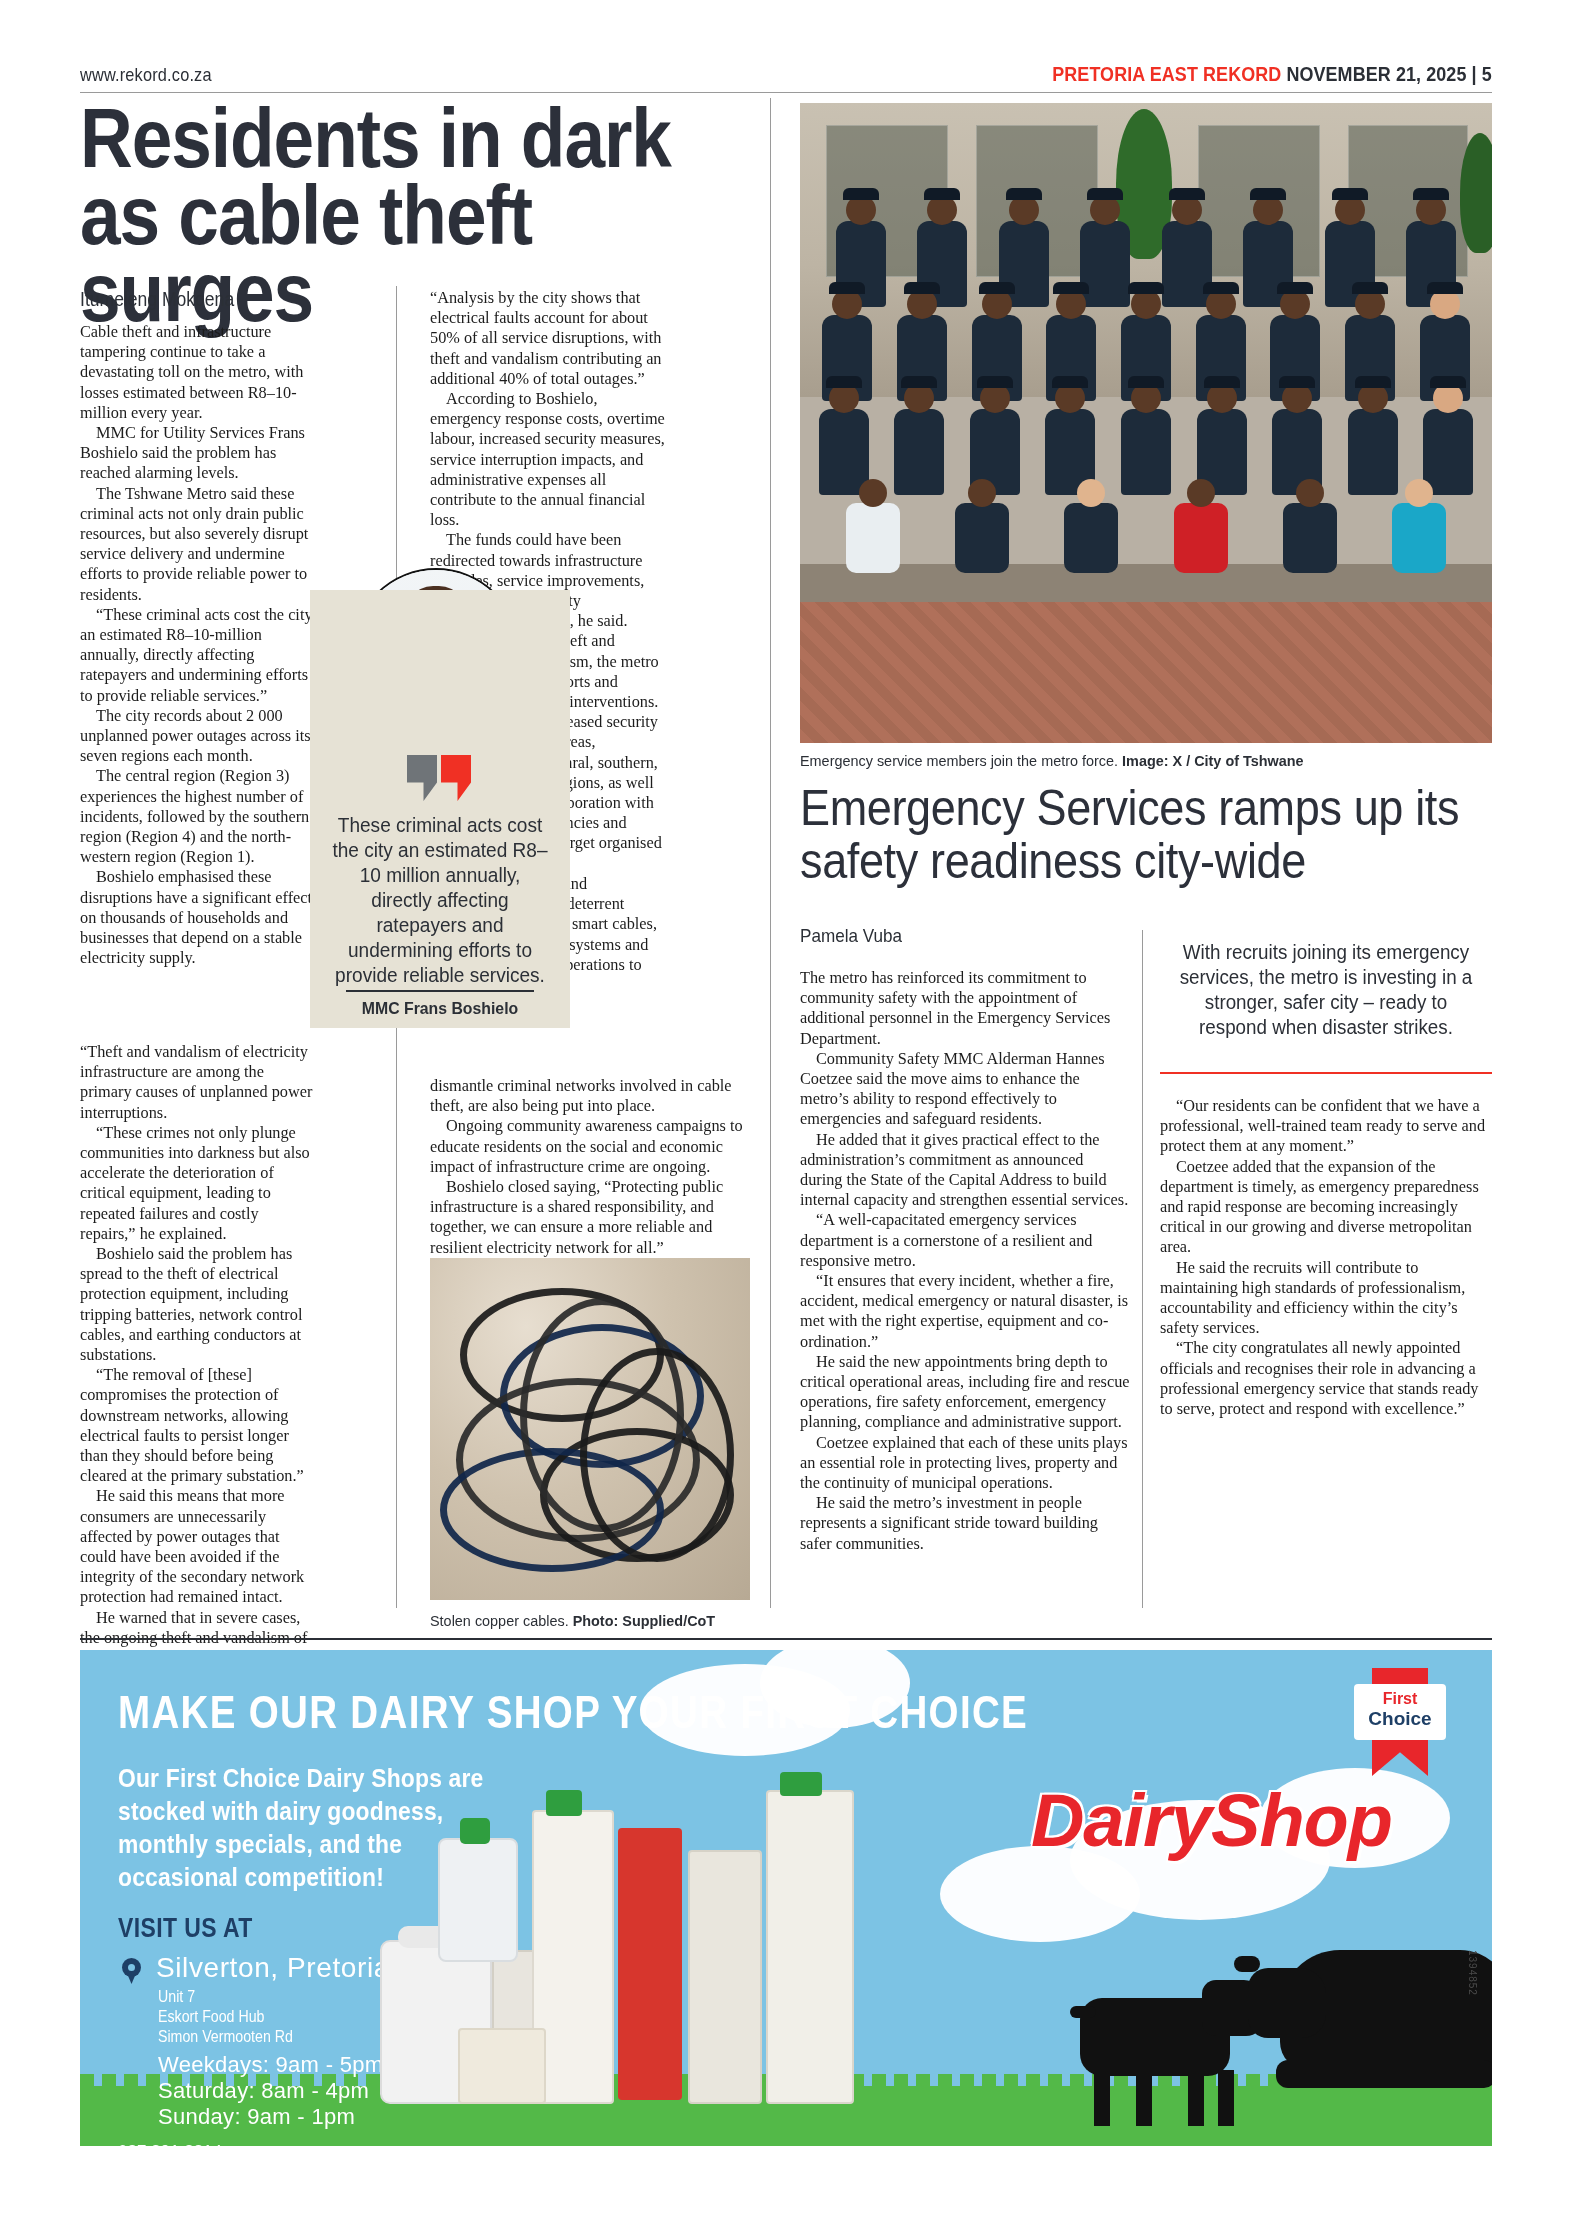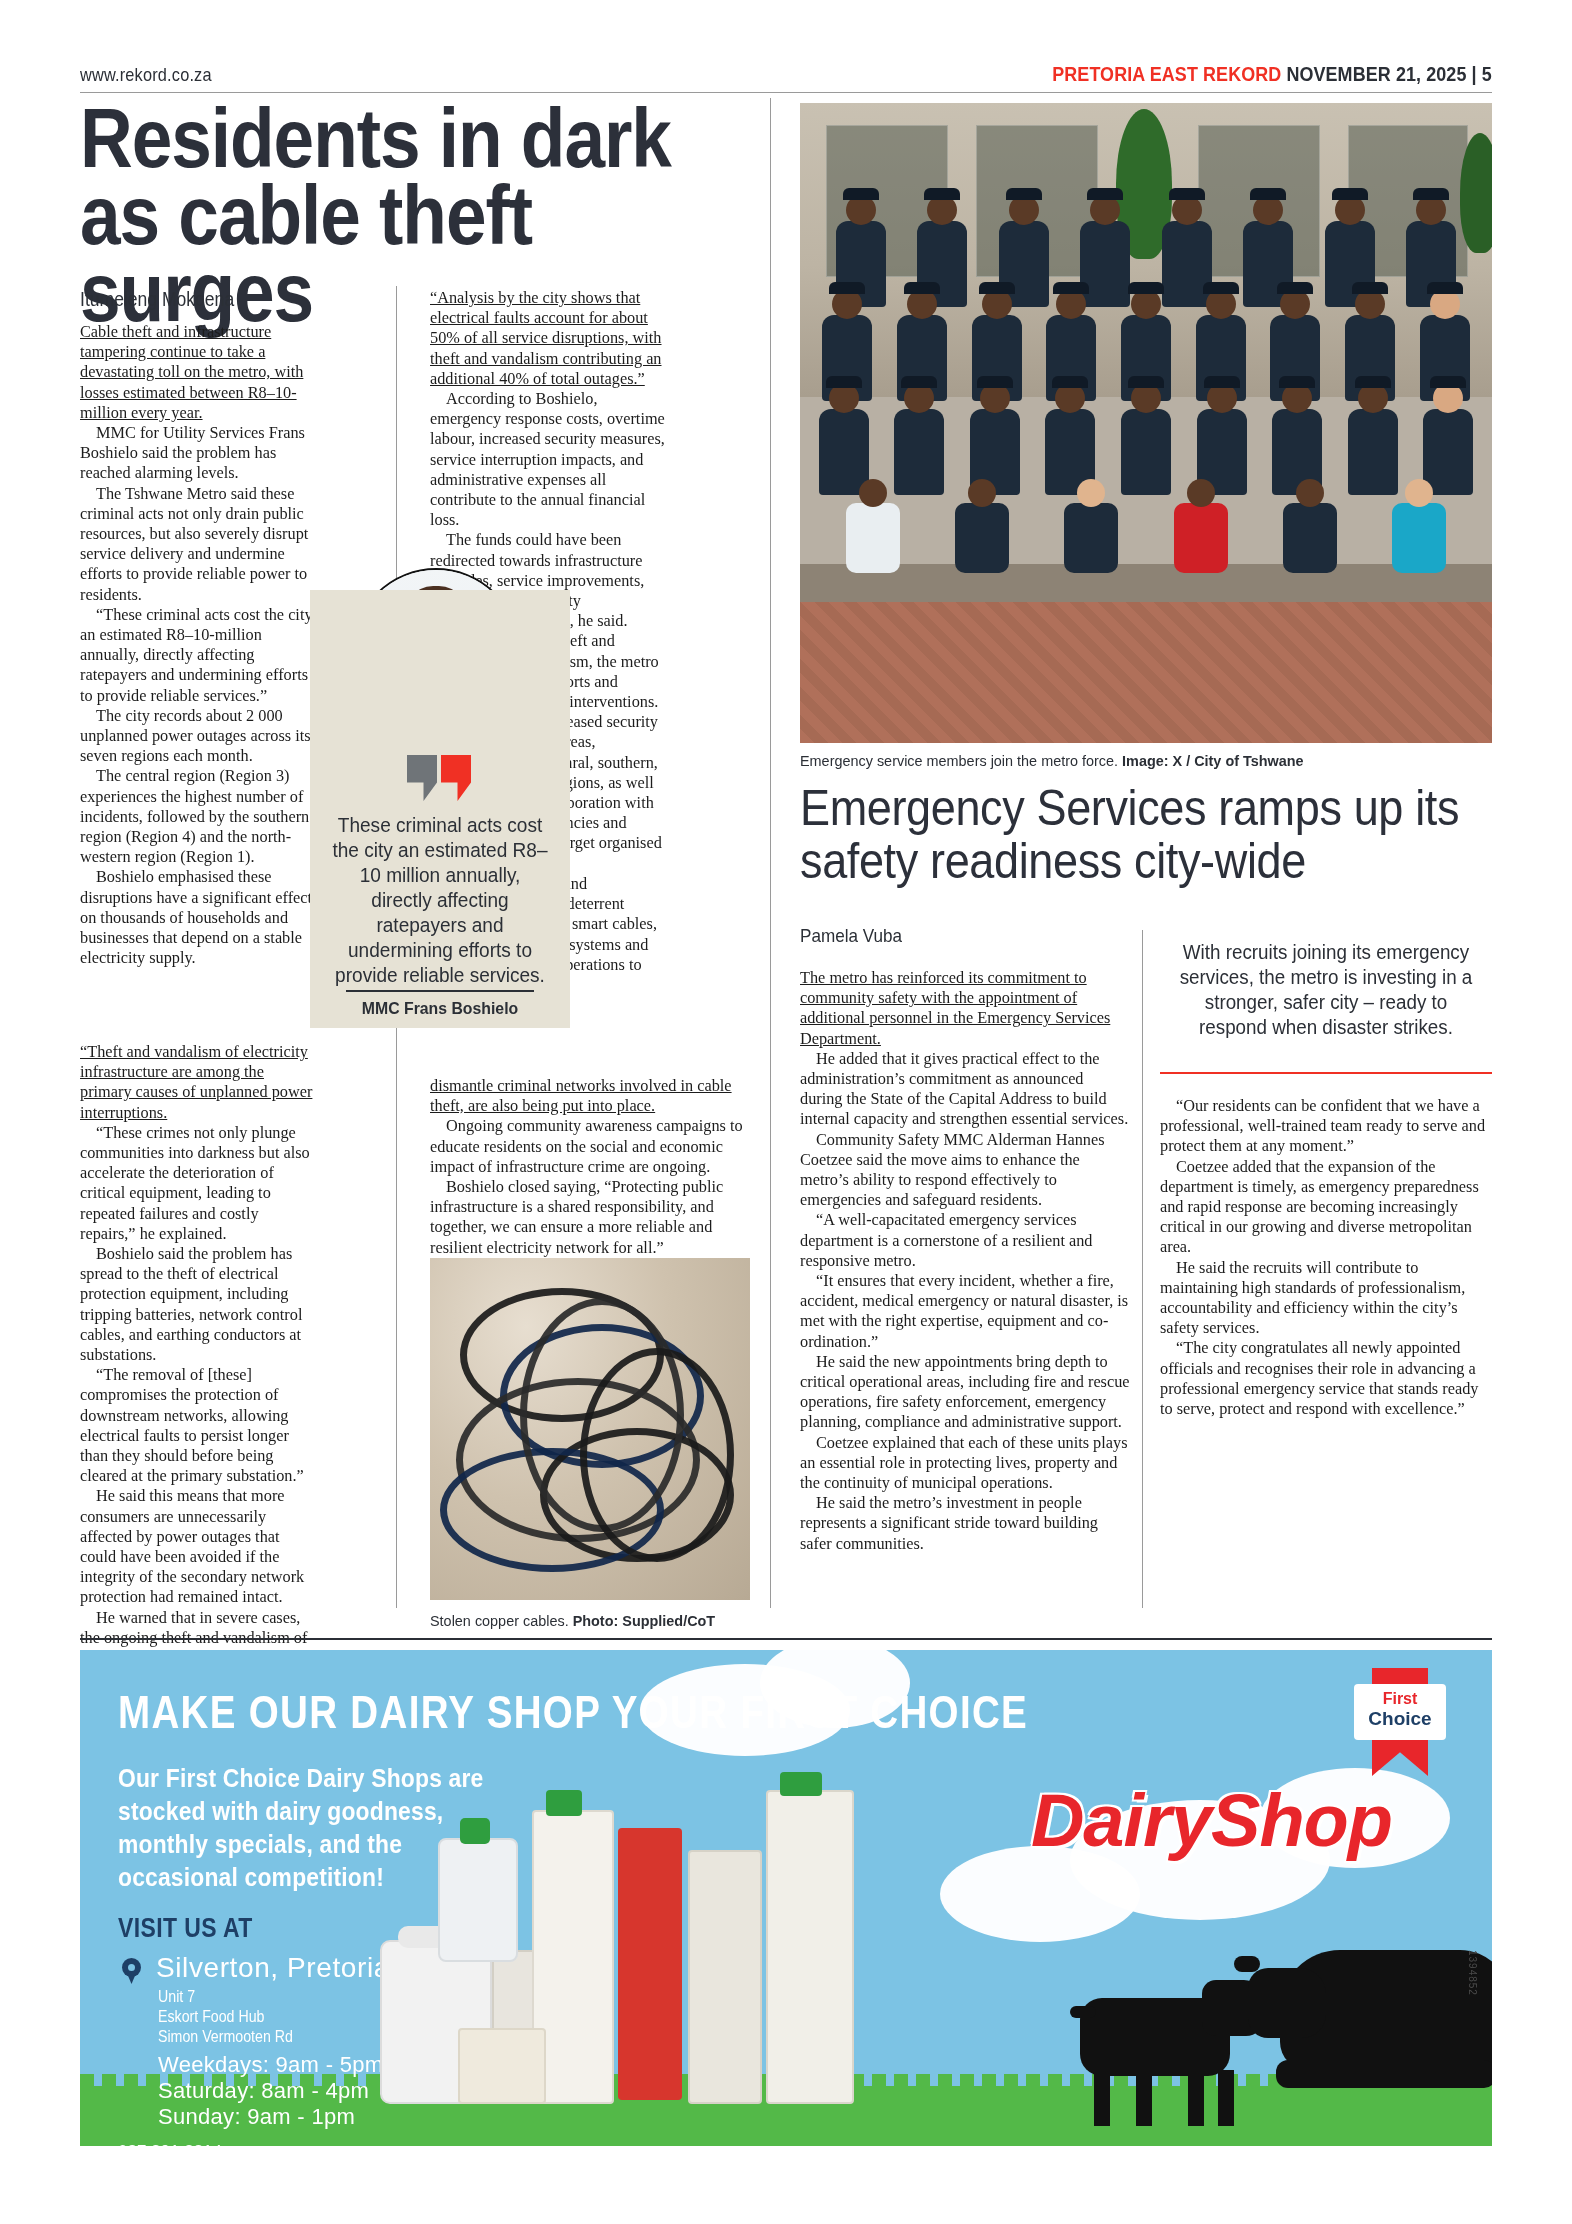--- a/index.html
+++ b/index.html
@@ -53,21 +53,21 @@
 
   
   .col{
     position:absolute;
     font-family:"Liberation Serif", serif;
     font-size:16.3px;line-height:20.2px;
     color:#1c1c1c;
     text-align:left;
   }
   .col p{margin:0;text-indent:16px;}
-  .col p.noind{text-indent:0;text-decoration:underline;}
+  .col p.noind{text-indent:0;}
 
   
   #colA{left:80px;top:322px;width:238px;}
   
   #colB{left:430px;top:288px;width:238px;}
 
   
   #colA2{left:80px;top:1042px;width:238px;}
   
   #colB2{left:430px;top:1076px;width:320px;}
@@ -390,22 +390,22 @@
   </div>
 
   <div class="headline2">Emergency Services ramps up its safety readiness city-wide</div>
   <div class="byline2">Pamela Vuba</div>
 
   <div class="standfirst">With recruits joining its emergency services, the metro is investing in a stronger, safer city – ready to respond when disaster strikes.</div>
   <div class="sf-rule"></div>
 
   <div class="col" id="colC">
       <p class="noind">The metro has reinforced its commitment to community safety with the appointment of additional personnel in the Emergency Services Department.</p>
+      <p>Community Safety MMC Alderman Hannes Coetzee said the move aims to enhance the metro’s ability to respond effectively to emergencies and safeguard residents.</p>
       <p>He added that it gives practical effect to the administration’s commitment as announced during the State of the Capital Address to build internal capacity and strengthen essential services.</p>
-      <p>Community Safety MMC Alderman Hannes Coetzee said the move aims to enhance the metro’s ability to respond effectively to emergencies and safeguard residents.</p>
       <p>“A well-capacitated emergency services department is a cornerstone of a resilient and responsive metro.</p>
       <p>“It ensures that every incident, whether a fire, accident, medical emergency or natural disaster, is met with the right expertise, equipment and co-ordination.”</p>
       <p>He said the new appointments bring depth to critical operational areas, including fire and rescue operations, fire safety enforcement, emergency planning, compliance and administrative support.</p>
       <p>Coetzee explained that each of these units plays an essential role in protecting lives, property and the continuity of municipal operations.</p>
       <p>He said the metro’s investment in people represents a significant stride toward building safer communities.</p>
     </div>
   <div class="col" id="colD">
       <p>“Our residents can be confident that we have a professional, well-trained team ready to serve and protect them at any moment.”</p>
       <p>Coetzee added that the expansion of the department is timely, as emergency preparedness and rapid response are becoming increasingly critical in our growing and diverse metropolitan area.</p>
       <p>He said the recruits will contribute to maintaining high standards of professionalism, accountability and efficiency within the city’s safety services.</p>

